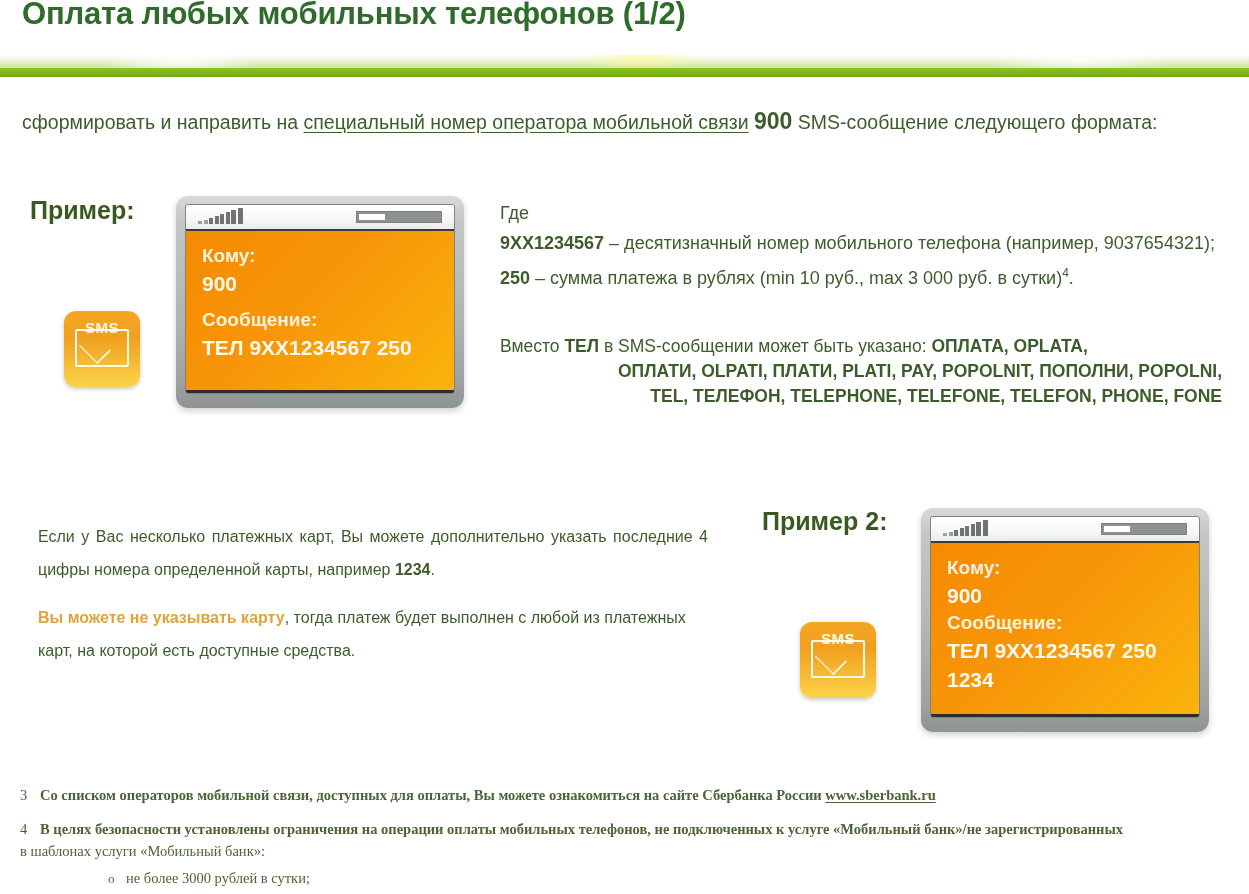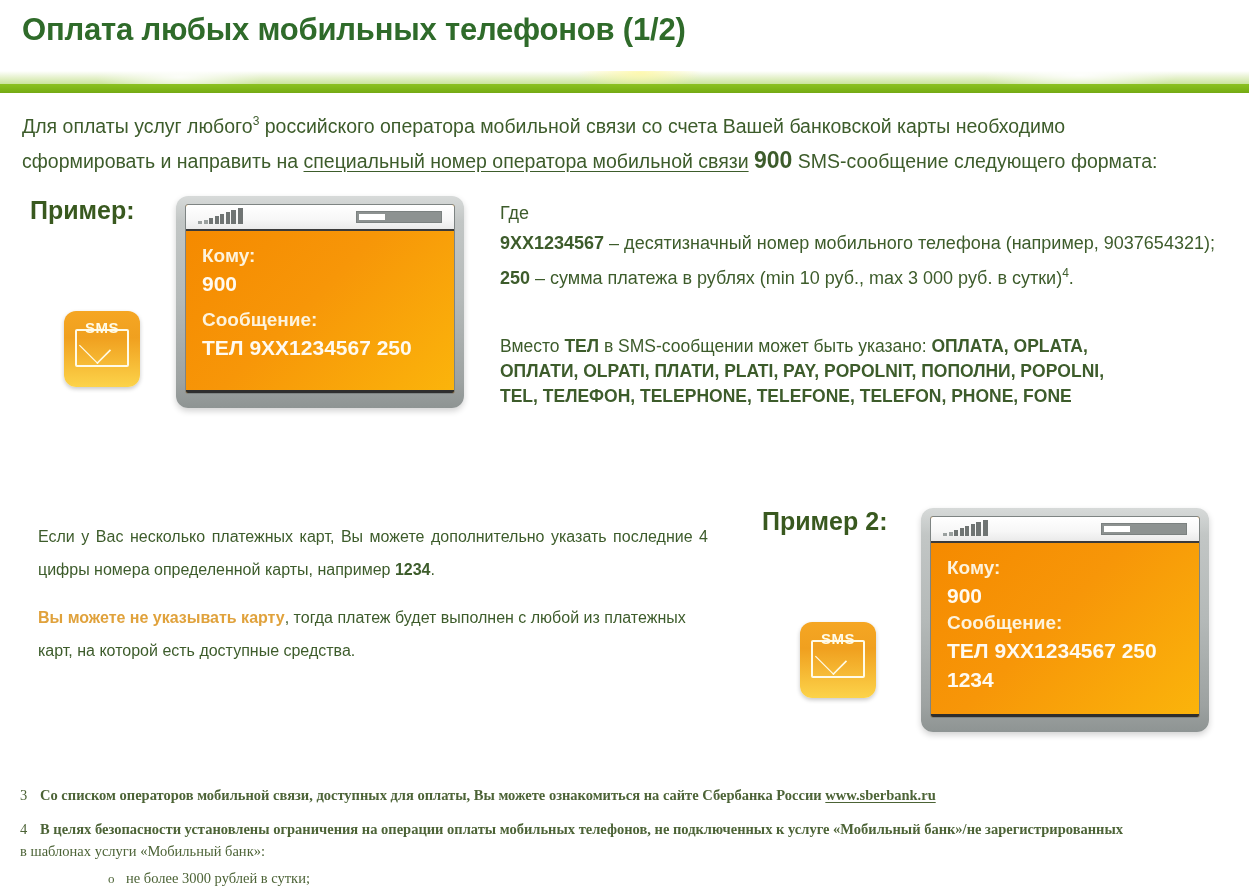--- a/index.html
+++ b/index.html
@@ -12,21 +12,21 @@
     height: 894px;
     position: relative;
     overflow: hidden;
     font-family: "Liberation Sans", "DejaVu Sans", sans-serif;
     color: #3c5c29;
   }
 
   
   .header {
     position: absolute;
-    left: 0; top: 16px;
+    left: 0; top: 0;
     width: 1169px;
     height: 78px;
   }
   .header-title {
     position: absolute;
     left: 22px;
     top: -4px;
     font-size: 31px;
     font-weight: bold;
     color: #2f6b2a;
@@ -250,21 +250,21 @@
     top: 334px;
     width: 722px;
     font-size: 17.5px;
     line-height: 25px;
     color: #3d5c2b;
   }
   .keywords .kw-line {
     display: block;
     white-space: nowrap;
   }
-  .keywords b { font-weight: bold; }
+  .keywords b { font-weight: bold; text-align: right; }
 
   
   .lower-left {
     position: absolute;
     left: 38px;
     top: 520px;
     width: 670px;
     font-size: 16px;
     line-height: 33px;
     color: #3d5c2b;
@@ -323,21 +323,20 @@
 </head>
 <body>
 
 <div class="header">
   <div class="header-title">Оплата любых мобильных телефонов (1/2)</div>
   <div class="header-photo-strip"></div>
   <div class="header-green-bar"></div>
 </div>
 
 <div class="intro">
-  <span class="ln intro-line-1"><span>Для оплаты услуг любого</span><sup class="fn">3</sup><span> российского оператора мобильной связи со счета Вашей банковской карты необходимо</span></span>
   <span class="ln"><span>сформировать и направить на </span><span class="underline-green">специальный номер оператора мобильной связи</span><span> </span><span class="num900">900</span><span> SMS-сообщение следующего формата:</span></span>
 </div>
 
 <div class="label-example1">Пример:</div>
 
 <div class="sms-icon one">
   <div class="env"></div>
   <div class="env-label">SMS</div>
 </div>
 

